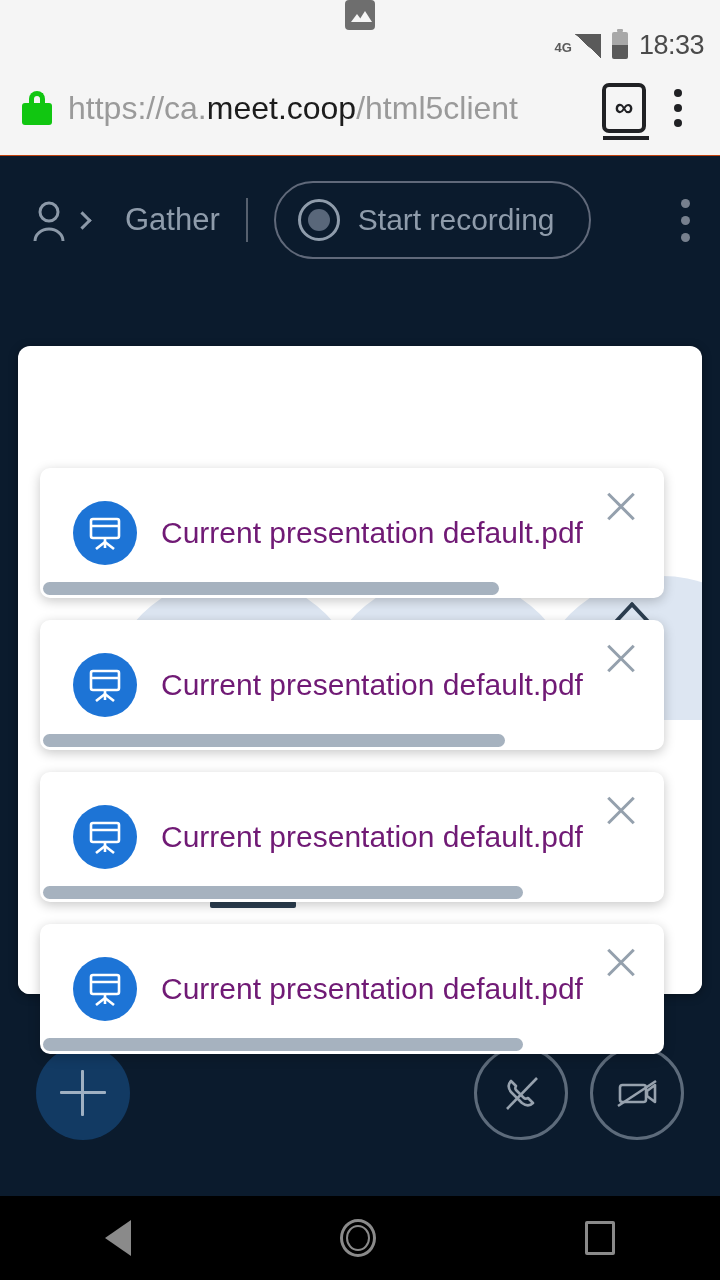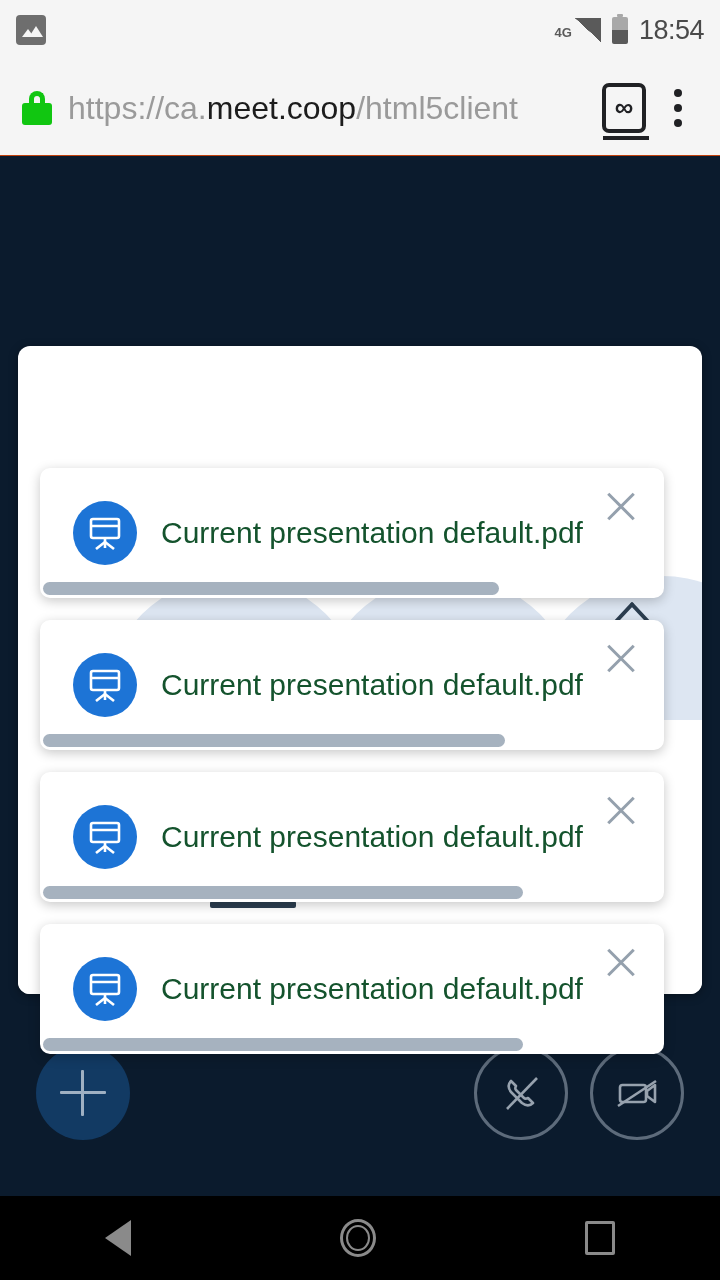--- a/index.html
+++ b/index.html
@@ -8,21 +8,21 @@
     font-family: "Liberation Sans", sans-serif;
     background: #000;
     overflow: hidden;
   }
   #screen { position: relative; width: 720px; height: 1280px; background: #0c1c2e; }
 
   
   .status-bar {
     position: absolute; top: 0; left: 0; width: 720px; height: 60px;
     background: #f5f5f5; display: flex; align-items: center;
-    padding: 0 16px; z-index: 40;
+    padding: 0 16px; z-index: 40; flex-direction: column;
   }
   .sb-left { display: flex; align-items: center; gap: 10px; }
   .img-notif-icon {
     width: 30px; height: 30px; background: #6e6e6e; border-radius: 4px;
     position: relative;
   }
   .img-notif-icon::after {
     content: ""; position: absolute; left: 6px; bottom: 8px;
     width: 0; height: 0;
     border-left: 6px solid transparent; border-right: 6px solid transparent;
@@ -161,21 +161,21 @@
     background: #fff; border-radius: 10px;
     box-shadow: 0 3px 12px rgba(0,0,0,0.22);
     margin-bottom: 22px; overflow: hidden;
     display: flex; align-items: center;
   }
   .toast-icon {
     width: 64px; height: 64px; border-radius: 50%; background: #1d74d6;
     margin-left: 33px; flex: 0 0 auto;
     display: flex; align-items: center; justify-content: center;
   }
-  .toast-msg { font-size: 30px; color: #14532d; margin-left: 24px; white-space: nowrap; }
+  .toast-msg { font-size: 30px; color: #701a75; margin-left: 24px; white-space: nowrap; }
   .toast-close {
     position: absolute; right: 22px; top: 18px; width: 42px; height: 42px;
   }
   .toast-close::before, .toast-close::after {
     content: ""; position: absolute; left: 3px; top: 19px;
     width: 36px; height: 3px; background: #94a0ad;
   }
   .toast-close::before { transform: rotate(45deg); }
   .toast-close::after  { transform: rotate(-45deg); }
   .toast-progress {
@@ -229,21 +229,21 @@
 <div id="screen">
 
   <div class="status-bar">
     <div class="sb-left">
       <div class="img-notif-icon"></div>
     </div>
     <div class="sb-right">
       <span class="net-type">4G</span>
       <span class="signal-tri"></span>
       <span class="battery"></span>
-      <span class="clock">18:54</span>
+      <span class="clock">18:33</span>
     </div>
   </div>
 
   <div class="browser-bar">
     <span class="lock-icon">
       <span class="shackle"></span>
         <span class="body"></span>
     </span>
     <div class="url-wrap">
       <div class="url-text"><span>https://ca.</span><span class="host">meet.coop</span><span>/html5client</span></div>
@@ -252,20 +252,42 @@
     <div class="tab-count">∞</div>
     <div class="kebab">
         <i></i>
         <i></i>
         <i></i>
       </div>
   </div>
 
   <div class="app">
 
+    <div class="bbb-header">
+      <div class="user-toggle">
+        <svg class="user-glyph" viewBox="0 0 40 44">
+          <circle cx="19" cy="14" r="9" fill="none" stroke="#8c99a8" stroke-width="3"></circle>
+          <path d="M5 43 a14 12 0 0 1 28 0" fill="none" stroke="#8c99a8" stroke-width="3"></path>
+        </svg>
+        <span class="chev-right"></span>
+      </div>
+      <span class="meeting-title">Gather</span>
+      <span class="divider-v"></span>
+      <div class="rec-btn">
+        <span class="rec-dot-outer">
+            <span class="rec-dot-inner"></span>
+          </span>
+        <span class="rec-label">Start recording</span>
+      </div>
+      <div class="header-kebab">
+          <i></i>
+          <i></i>
+          <i></i>
+        </div>
+    </div>
 
     <div class="pres-panel">
       <div class="watermark">
         <span class="wm-circle wm-c1"></span>
         <span class="wm-circle wm-c2"></span>
         <span class="wm-circle wm-c3"></span>
         <span class="wm-mask"></span>
       </div>
       <div class="slide-underline"></div>
       <div class="chev-up"></div>

